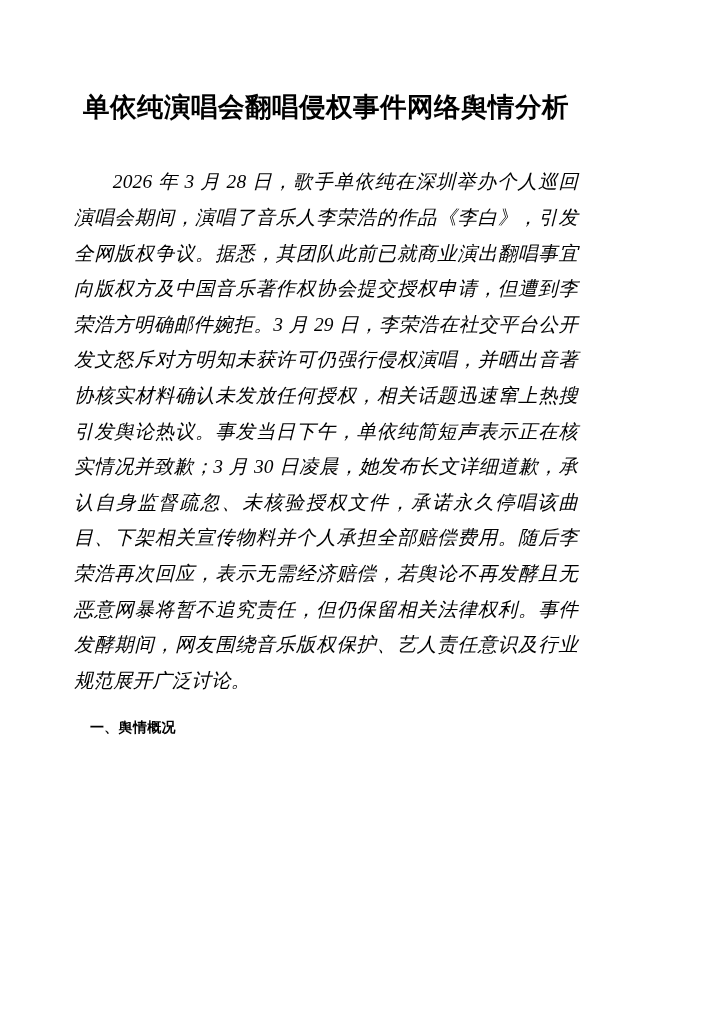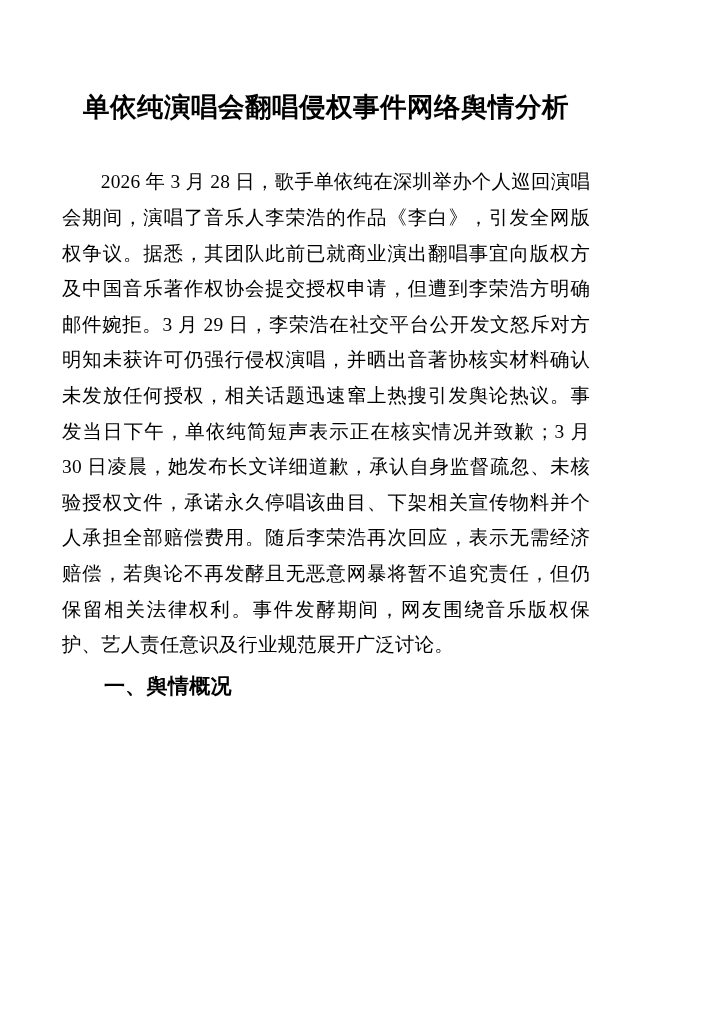--- a/index.html
+++ b/index.html
@@ -33,28 +33,29 @@
     color: #000000;
   }
   .body-block {
     margin-top: 40px;
   }
   p.para {
     font-size: 19.4px;
     line-height: 35.6px;
     text-align: justify;
     text-justify: inter-ideograph;
-    margin: 0;
+    margin: 12px;
     text-indent: 2em;
     letter-spacing: 0.2px;
+    font-style: italic;
   }
   h2.section-heading {
     font-family: Liberation Serif, serif;
     font-weight: bold;
-    font-size: 21px;
+    font-size: 14px;
     line-height: 35.6px;
     margin: 6px 0 0 0;
     text-indent: 2em;
     letter-spacing: 0.3px;
   }
 </style>
 </head>
 <body>
 
 <div class="page">

